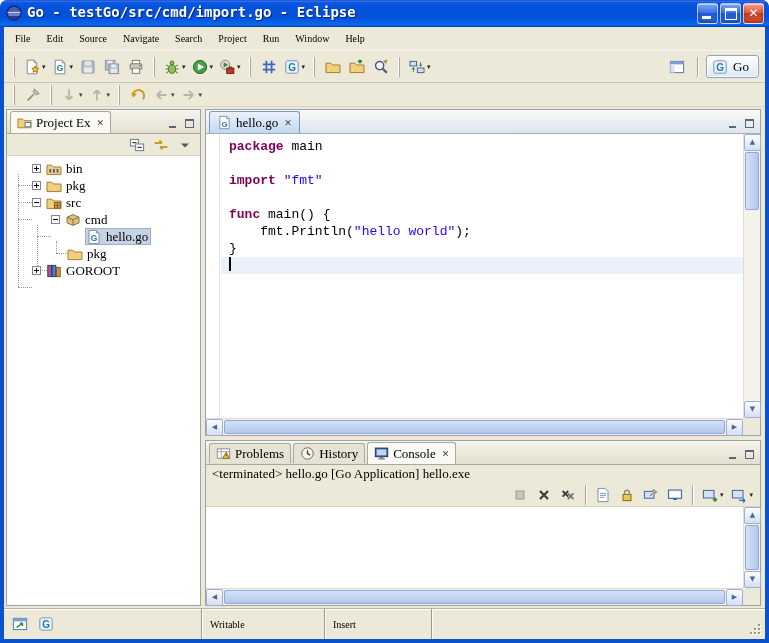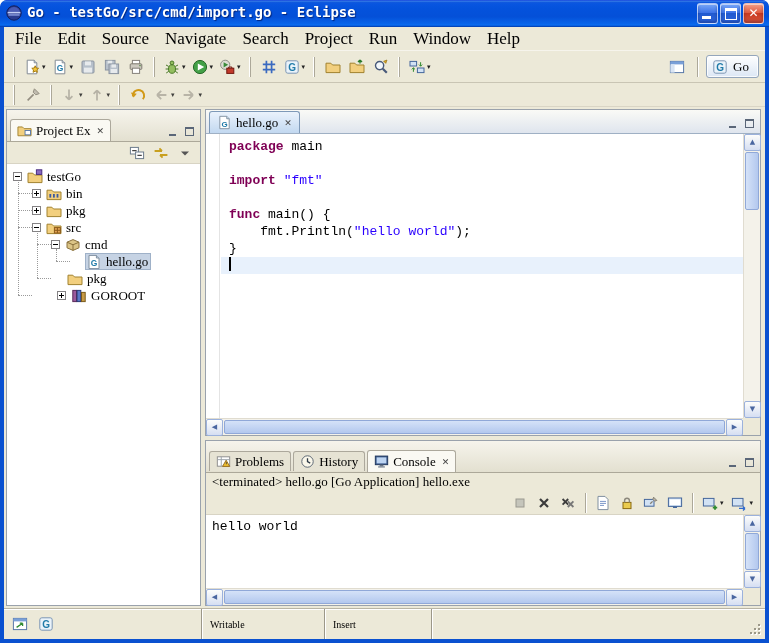--- a/index.html
+++ b/index.html
@@ -20,21 +20,21 @@
   .wbtn.min,.wbtn.max{background:linear-gradient(180deg,#7AA8F8 0%,#3D74E8 45%,#215ACF 50%,#2E66DE 100%)}
   .wbtn.close{background:linear-gradient(180deg,#F5A088 0%,#E25C42 45%,#C83A22 50%,#D8543C 100%)}
   .glyph-min{position:absolute;left:4px;bottom:4px;width:9px;height:3px;background:#fff}
   .glyph-max{position:absolute;left:4px;top:4px;width:12px;height:12px;border:1px solid #fff;border-top:3px solid #fff}
   .glyph-x{color:#fff;font-weight:bold;font-size:12px;line-height:19px;display:block;text-align:center;font-family:"DejaVu Sans",sans-serif}
 
   
   .client{position:absolute;left:4px;top:27px;right:4px;bottom:4px;background:#ECE9D8;overflow:hidden}
 
   .menubar{height:23px;display:flex;align-items:center;padding-left:3px}
-  .menu-item{padding:2px 8px;font-size:17px;cursor:default}
+  .menu-item{padding:2px 8px;font-size:10px;cursor:default}
 
   .toolbar{display:flex;align-items:center;padding:2px 4px}
   .toolbar1{height:33px;border-top:1px solid #F6F4EC;border-bottom:1px solid #C9C5B4}
   .toolbar2{height:24px;border-bottom:1px solid #D9D5C5}
   .tb-left{display:flex;align-items:center}
   .tgrip{width:3px;height:20px;margin:0 5px;background:linear-gradient(90deg,#fff 0 1px,#ACA899 1px 2px,transparent 2px)}
   .tbtn{height:24px;min-width:24px;display:flex;align-items:center;justify-content:center;gap:1px;padding:0 2px;border:1px solid transparent;border-radius:2px;cursor:default}
   .tdis{opacity:.85}
   .ticon{width:16px;height:16px;display:inline-block;line-height:0}
   .ticon svg{width:100%;height:100%;display:block}
@@ -48,21 +48,21 @@
 
   
   .workspace{position:relative;height:501px}
   .view{position:absolute;border:1px solid #9AA2AC;background:#fff;display:flex;flex-direction:column}
   .project-view{left:2px;top:2px;width:195px;height:497px}
   .editor-view{left:201px;top:2px;width:556px;height:327px}
   .console-view{left:201px;top:333px;width:556px;height:166px}
   .sash-v{position:absolute;left:197px;top:2px;width:4px;height:497px}
   .sash-h{position:absolute;left:201px;top:329px;width:556px;height:4px}
 
-  .vtabs{height:32px;flex:none;background:linear-gradient(180deg,#F6F4EC,#E3E0D0);border-bottom:1px solid #ACA899;display:flex;align-items:flex-end;padding-left:1px}
+  .vtabs{height:24px;flex:none;background:linear-gradient(180deg,#F6F4EC,#E3E0D0);border-bottom:1px solid #ACA899;display:flex;align-items:flex-end;padding-left:1px}
   .vtab{height:20px;display:flex;align-items:center;gap:4px;padding:0 6px;border:1px solid #ACA89C;border-bottom:none;border-radius:3px 3px 0 0;margin-left:2px;background:#E6E3D4;white-space:nowrap}
   .vtab.active{background:#FAF9F3;height:22px}
   .vtab-label{font-size:13px}
   .tab-close{font-family:"DejaVu Sans",sans-serif;font-size:9px;font-weight:bold;color:#444;margin-left:2px}
   .viewbtns{margin-left:auto;display:flex;gap:4px;align-items:center;padding:0 4px 4px 0}
   .vbtn{width:13px;height:11px;display:inline-flex;align-items:center;justify-content:center}
   .vmin{width:9px;height:9px;position:relative}
   .vmin::after{content:"";position:absolute;left:1px;right:1px;bottom:0;height:2px;background:#5A6678}
   .vmax{width:9px;height:9px;border:1px solid #5A6678;border-top-width:2px}
 
@@ -437,32 +437,20 @@
           <div class="tline v" style="left:11px;top:18px;height:113px"></div>
           <div class="tline v" style="left:30px;top:69px;height:45px"></div>
           <div class="tline v" style="left:49px;top:85px;height:12px"></div>
           <div class="tline h" style="left:11px;top:29px;width:14px"></div>
           <div class="tline h" style="left:11px;top:46px;width:14px"></div>
           <div class="tline h" style="left:11px;top:63px;width:14px"></div>
           <div class="tline h" style="left:11px;top:131px;width:14px"></div>
           <div class="tline h" style="left:30px;top:80px;width:14px"></div>
           <div class="tline h" style="left:30px;top:114px;width:14px"></div>
           <div class="tline h" style="left:49px;top:97px;width:14px"></div>
-        <div class="trow" style="padding-left: 6px;">
-              <span class="expander"></span>
-              <span class="nlabel">
-                <span class="ticon">
-                  <svg width="16" height="16" viewBox="0 0 16 16">
-                    <path d="M1 4.2 L5.8 4.2 L7.6 6 L15 6 L15 13.6 L1 13.6 Z" fill="#F2CF7E" stroke="#A1822F"></path>
-                    <rect x="9.4" y="0.8" width="5.4" height="4.6" fill="#8A6AC0" stroke="#4A2E80"></rect>
-                  </svg>
-                </span>
-                <span class="ntext">testGo</span>
-              </span>
-            </div>
             <div class="trow" style="padding-left: 25px;">
               <span class="expander plus"></span>
               <span class="nlabel">
                 <span class="ticon">
                   <svg width="16" height="16" viewBox="0 0 16 16">
                     <path d="M1 4.2 L5.8 4.2 L7.6 6 L15 6 L15 13.6 L1 13.6 Z" fill="#F2CF7E" stroke="#A1822F"></path>
                     <rect x="3.4" y="8" width="1.8" height="3.6" fill="#3C5AA0"></rect>
                     <rect x="7" y="8" width="1.8" height="3.6" fill="#3C5AA0"></rect>
                     <rect x="10.6" y="8" width="1.8" height="3.6" fill="#3C5AA0"></rect>
                   </svg>
@@ -523,21 +511,21 @@
               <span class="exp-spacer"></span>
               <span class="nlabel">
                 <span class="ticon">
                   <svg width="16" height="16" viewBox="0 0 16 16">
                     <path d="M1 4.2 L5.8 4.2 L7.6 6 L15 6 L15 13.6 L1 13.6 Z" fill="#F2CF7E" stroke="#A1822F"></path>
                   </svg>
                 </span>
                 <span class="ntext">pkg</span>
               </span>
             </div>
-            <div class="trow" style="padding-left: 25px; margin-left: 25px;">
+            <div class="trow" style="padding-left: 25px;">
               <span class="expander plus"></span>
               <span class="nlabel">
                 <span class="ticon">
                   <svg width="16" height="16" viewBox="0 0 16 16">
                     <rect x="1.8" y="2.4" width="3.7" height="11.2" fill="#9C5A9C" stroke="#5A2A5A"></rect>
                     <rect x="6.1" y="2.4" width="3.7" height="11.2" fill="#5A78C8" stroke="#2A3A78"></rect>
                     <rect x="10.5" y="4.4" width="3.7" height="9.2" fill="#C89A46" stroke="#7A5A1A"></rect>
                   </svg>
                 </span>
                 <span class="ntext">GOROOT</span>
@@ -716,23 +704,20 @@
               <span class="ticon">
                 <svg width="16" height="16" viewBox="0 0 16 16">
                   <rect x="1.4" y="3.4" width="10.6" height="7.6" fill="#D2E2F4" stroke="#44679C"></rect>
                   <path d="M8 13.4 h6 M14 13.4 l-2 -2 M14 13.4 l-2 2" stroke="#2F6ACF" stroke-width="1.4" fill="none"></path>
                 </svg>
               </span>
               <span class="darr">▾</span>
             </span>
           </div>
         <div class="console-body">
-          <div class="console-text">
-              <div>hello world</div>
-            </div>
           <div class="sb sb-v">
             <div class="sb-btn up">▲</div>
             <div class="sb-thumb" style="top:18px;bottom:18px"></div>
             <div class="sb-btn down">▼</div>
           </div>
           <div class="sb sb-h">
             <div class="sb-btn left">◀</div>
             <div class="sb-thumb-h"></div>
             <div class="sb-btn right">▶</div>
           </div>

